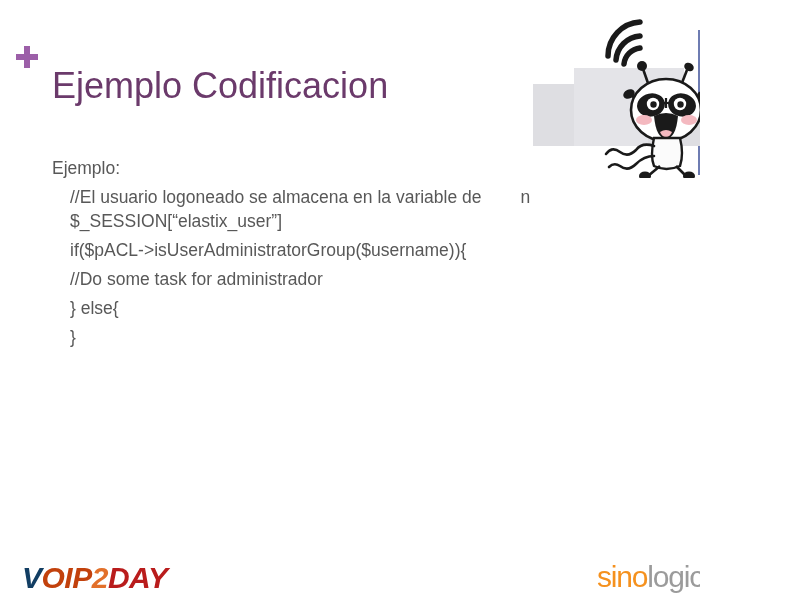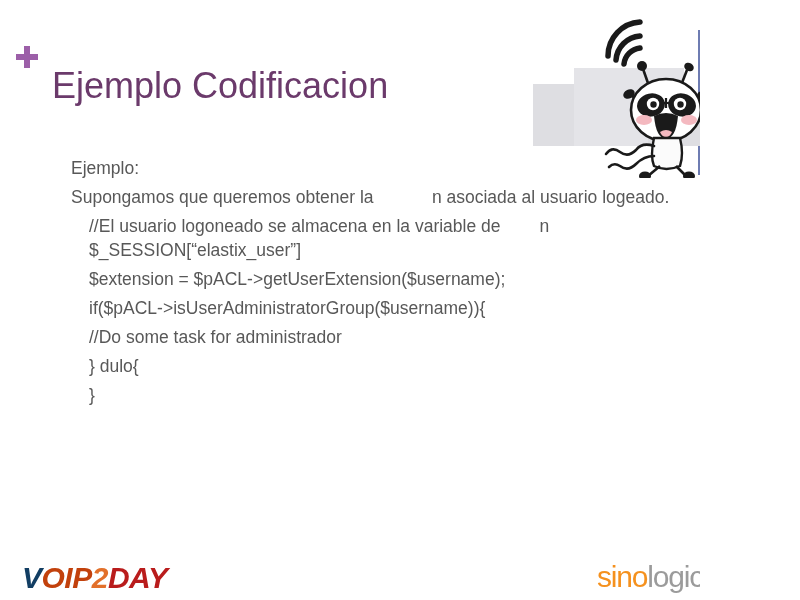--- a/index.html
+++ b/index.html
@@ -89,21 +89,21 @@
     line-height: 44px;
     color: #6B3A6B;
     font-weight: normal;
     white-space: nowrap;
     letter-spacing: 0px;
   }
 
   
   .body-block {
     position: absolute;
-    left: 71px;
+    left: 52px;
     top: 148px;
     width: 680px;
   }
   .line {
     color: #585858;
     font-size: 17.5px;
     line-height: 24px;
     margin: 0 0 5px 0;
     white-space: pre-wrap;
   }
@@ -210,26 +210,24 @@
   </svg>
 
   <svg class="plus-mark" viewBox="0 0 26 26">
     <path d="M10 2 h6 v8 h8 v6 h-8 v8 h-6 v-8 h-8 v-6 h8 z" fill="#9C5FA8"></path>
   </svg>
 
   <div class="slide-title">Ejemplo Codificacion</div>
 
   <div class="body-block">
     <p class="line">Ejemplo:</p>
-    <p class="line">Supongamos que queremos obtener la            n asociada al usuario logeado.</p>
     <p class="line indent">//El usuario logoneado se almacena en la variable de        n $_SESSION[“elastix_user”]</p>
-    <p class="line indent">$extension = $pACL-&gt;getUserExtension($username);</p>
     <p class="line indent">if($pACL-&gt;isUserAdministratorGroup($username)){</p>
     <p class="line indent">//Do some task for administrador</p>
-    <p class="line indent">} dulo{</p>
+    <p class="line indent">} else{</p>
     <p class="line indent">}</p>
   </div>
 
   <div class="voip2day">
     <span class="v2d-v">V</span><span class="v2d-oip">OIP</span><span class="v2d-two">2</span><span class="v2d-day">DAY</span>
   </div>
 
   <div class="sinologic">
     <span class="sino-word sino-a">sino</span><span class="sino-word sino-b">logic</span><svg class="sino-hex" width="40" height="36" viewBox="0 0 40 36">
       <polygon points="11,1 18,5 18,13 11,17 4,13 4,5" fill="#F5911E"></polygon>

